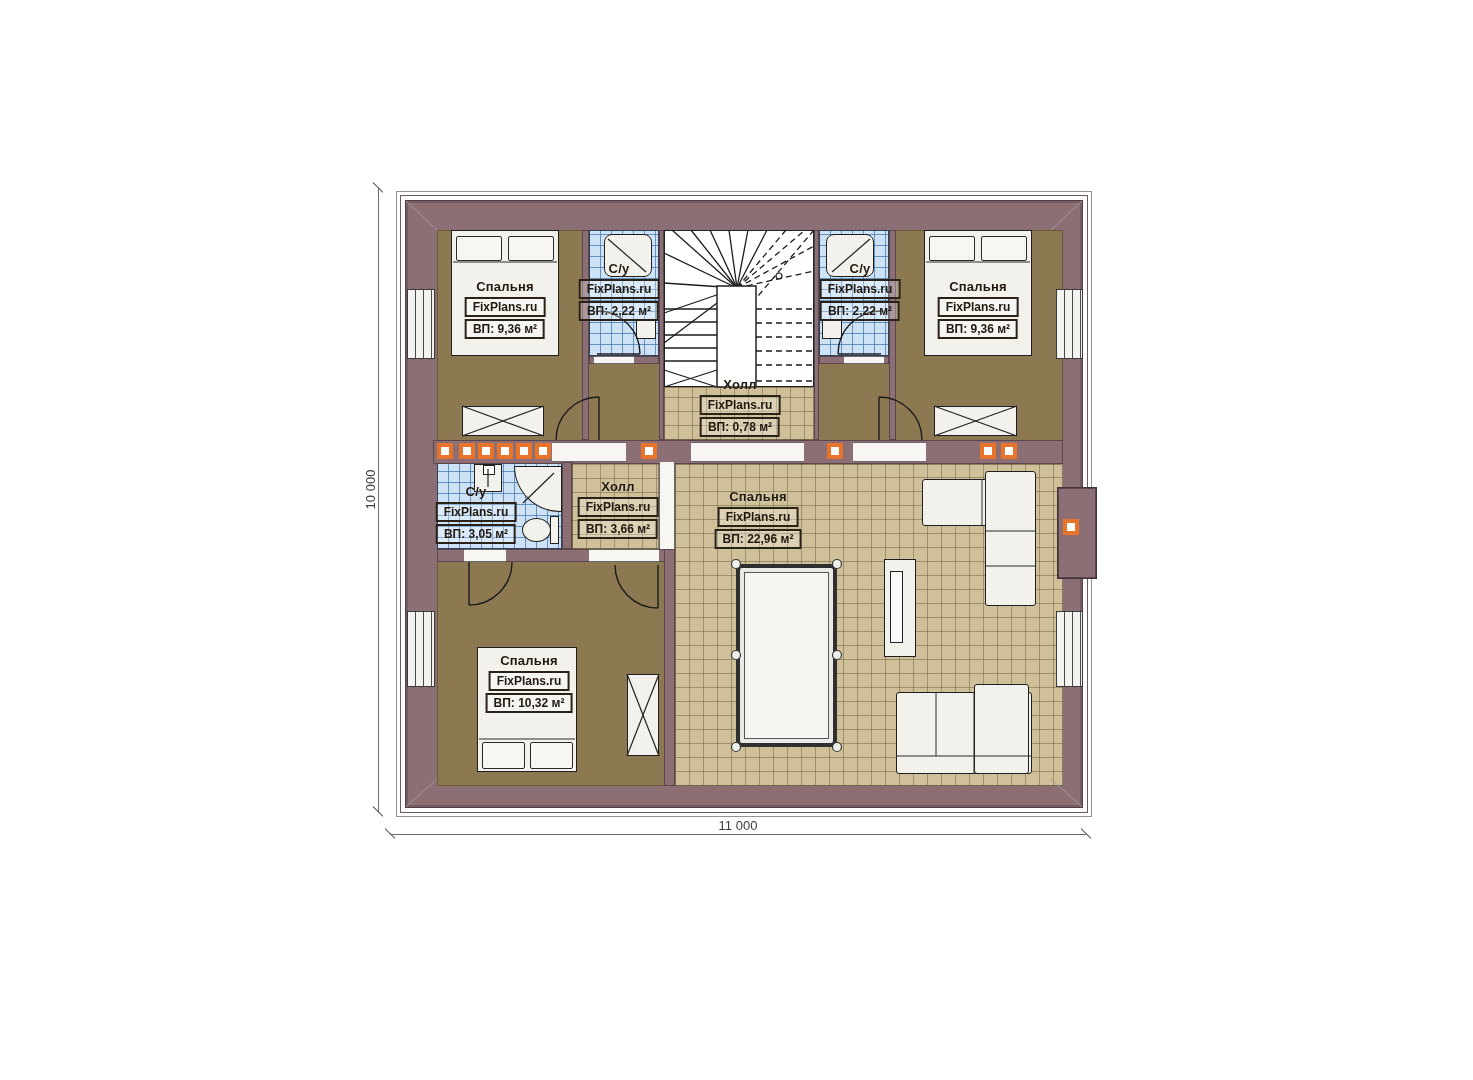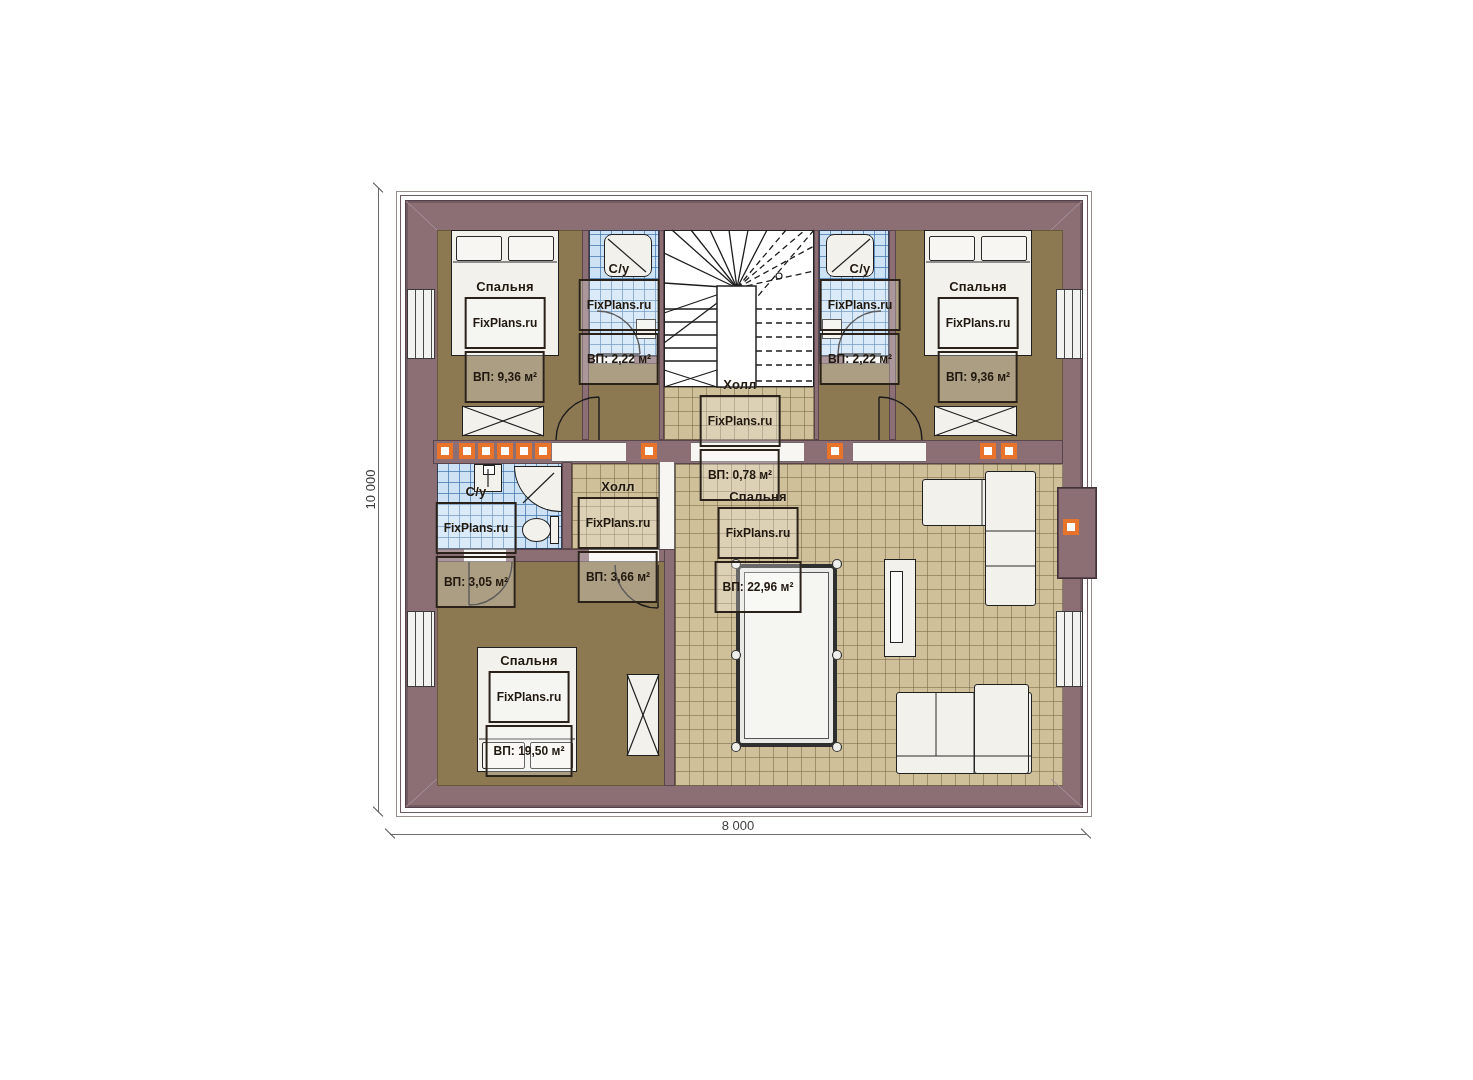--- a/index.html
+++ b/index.html
@@ -36,21 +36,21 @@
 
   .furn { background:#f2f1ec; border:1.5px solid #1f1f1f; }
   .pillow { position:absolute; background:#f7f6f2; border:1.2px solid #2a2a2a; border-radius:2px; }
   .round8 { border-radius:8px; }
 
   .rlabel { position:absolute; transform:translateX(-50%); display:flex; flex-direction:column;
             align-items:center; z-index:30; color:#21190f; white-space:nowrap; }
   .rlabel .rname { font-size:13px; font-weight:700; letter-spacing:.2px; margin-bottom:1px;
                    text-shadow:0 0 2px rgba(255,255,255,.45); }
   .rlabel .rbox { border:2px solid #2a2118; background:rgba(255,255,255,.28);
-                  font-size:12px; font-weight:700; line-height:14px; padding:17px 6px; margin-top:2px;text-align:right; }
+                  font-size:12px; font-weight:700; line-height:14px; padding:1px 6px; margin-top:2px;text-align:right; }
 
   .overlay { position:absolute; inset:0; z-index:20; pointer-events:none; }
 
   .dim-line-h { position:absolute; border-top:1.2px solid #6b6b6b; }
   .dim-line-v { position:absolute; border-left:1.2px solid #6b6b6b; }
   .dim-tick { position:absolute; width:14px; border-top:1.6px solid #555; transform:rotate(45deg); }
   .dim-label { position:absolute; font-size:13px; color:#3c3c3c; text-align:center; }
 
   .z2{z-index:2}.z3{z-index:3}.z4{z-index:4}.z5{z-index:5}.z6{z-index:6}.z10{z-index:10}
 </style>
@@ -60,21 +60,21 @@
 <div class="canvas">
 
   <div class="dim-line-v" style="left:378px; top:188px; height:624px;"></div>
   <div class="dim-tick" style="left:371px; top:187px;"></div>
   <div class="dim-tick" style="left:371px; top:811px;"></div>
   <div class="dim-label" style="left:330px; top:482px; width:80px; transform:rotate(-90deg);">10 000</div>
 
   <div class="dim-line-h" style="left:390px; top:834px; width:696px;"></div>
   <div class="dim-tick" style="left:383px; top:833px;"></div>
   <div class="dim-tick" style="left:1079px; top:833px;"></div>
-  <div class="dim-label" style="left:688px; top:818px; width:100px;">8 000</div>
+  <div class="dim-label" style="left:688px; top:818px; width:100px;">11 000</div>
 
   <div class="plan">
     <div class="roof-a"></div>
     <div class="roof-b"></div>
     <div class="walls"></div>
 
     <div class="room olive z2" style="left:41px; top:39px; width:626px; height:556px;"></div>
     <div class="room blue z2" style="left:193px; top:39px; width:70px; height:126px;"></div>
     <div class="room white-room z2" style="left:268px; top:39px; width:150px; height:157px;"></div>
     <div class="room tan z2" style="left:268px; top:196px; width:150px; height:53px;"></div>
@@ -311,16 +311,16 @@
 
     <div class="rlabel" style="left:362px; top:298px;">
       <div class="rname">Спальня</div>
       <div class="rbox">FixPlans.ru</div>
       <div class="rbox">ВП: 22,96 м²</div>
     </div>
 
     <div class="rlabel" style="left:133px; top:462px;">
       <div class="rname">Спальня</div>
       <div class="rbox">FixPlans.ru</div>
-      <div class="rbox">ВП: 19,50 м²</div>
+      <div class="rbox">ВП: 10,32 м²</div>
     </div>
   </div>
 </div>
 
 </body></html>

